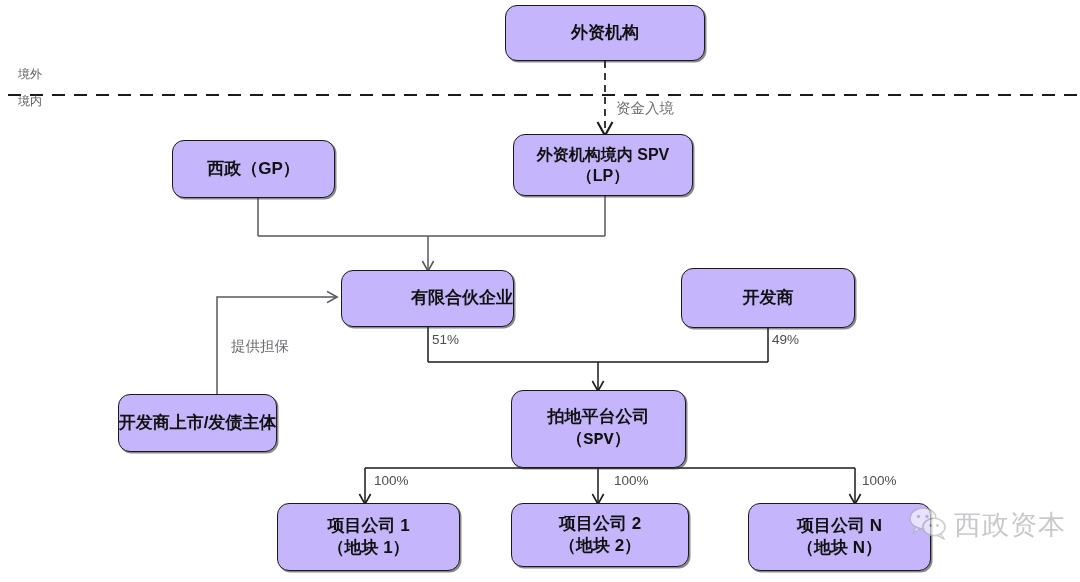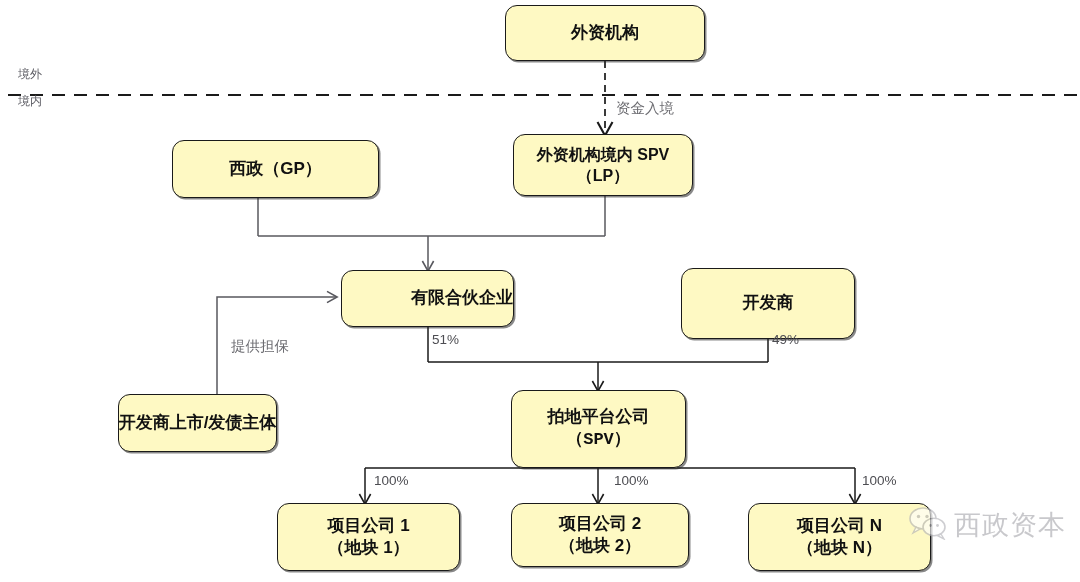--- a/index.html
+++ b/index.html
@@ -21,21 +21,21 @@
     top: 0;
     width: 1080px;
     height: 582px;
     pointer-events: none;
   }
   .node {
     position: absolute;
     box-sizing: border-box;
     border: 1.6px solid #1a1a1a;
     border-radius: 12px;
-    background: #fef9c3;
+    background: #c4b5fd;
     display: flex;
     flex-direction: column;
     align-items: center;
     justify-content: center;
     text-align: center;
     color: #111111;
     font-weight: bold;
     font-size: 17px;
     line-height: 1.32;
     box-shadow: 1.5px 1.5px 0 rgba(40,40,40,0.55);
@@ -121,34 +121,34 @@
     <path d="M 855 468 L 855 503" fill="none" stroke="#1a1a1a" stroke-width="1.5" marker-end="url(#arrow)"></path>
   </svg>
 
   <div class="zone-label" style="left:18px; top:66px;">境外</div>
   <div class="zone-label" style="left:18px; top:93px;">境内</div>
 
   <div class="node" style="left:505px; top:5px; width:200px; height:56px;">
     <span class="ln">外资机构</span>
   </div>
 
-  <div class="node" style="left:172px; top:140px; width:207px; height:58px;">
+  <div class="node" style="left:172px; top:140px; width:163px; height:58px;">
     <span class="ln">西政（GP）</span>
   </div>
 
   <div class="node" style="left:513px; top:134px; width:180px; height:62px; font-size:16px;">
     <span class="ln">外资机构境内 SPV</span>
     <span class="ln">（LP）</span>
   </div>
 
   <div class="node" style="left:341px; top:270px; width:173px; height:57px;align-items:flex-end;">
     <span class="ln">有限合伙企业</span>
   </div>
 
-  <div class="node" style="left:681px; top:268px; width:174px; height:71px;">
+  <div class="node" style="left:681px; top:268px; width:174px; height:60px;">
     <span class="ln">开发商</span>
   </div>
 
   <div class="node" style="left:118px; top:394px; width:159px; height:58px;">
     <span class="ln">开发商上市/发债主体</span>
   </div>
 
   <div class="node" style="left:511px; top:390px; width:175px; height:78px;font-family:Liberation Mono, monospace;">
     <span class="ln">拍地平台公司</span>
     <span class="ln">（SPV）</span>

